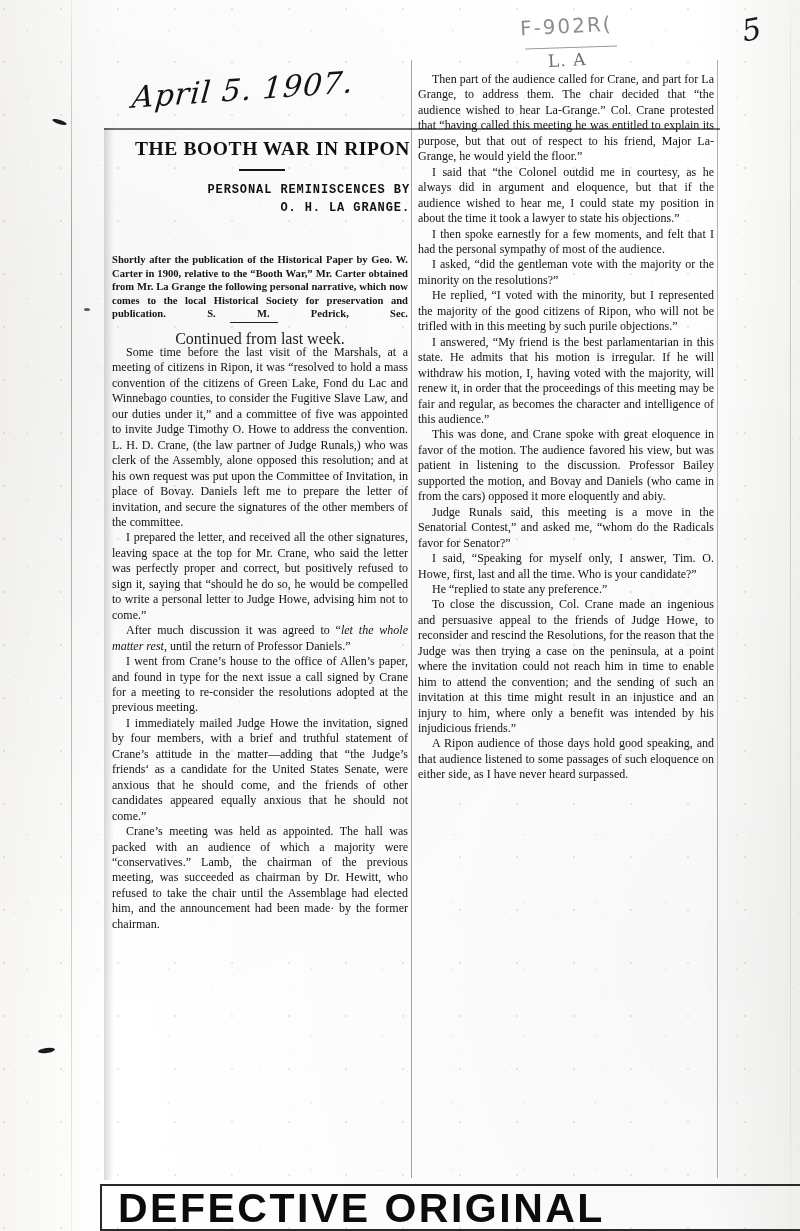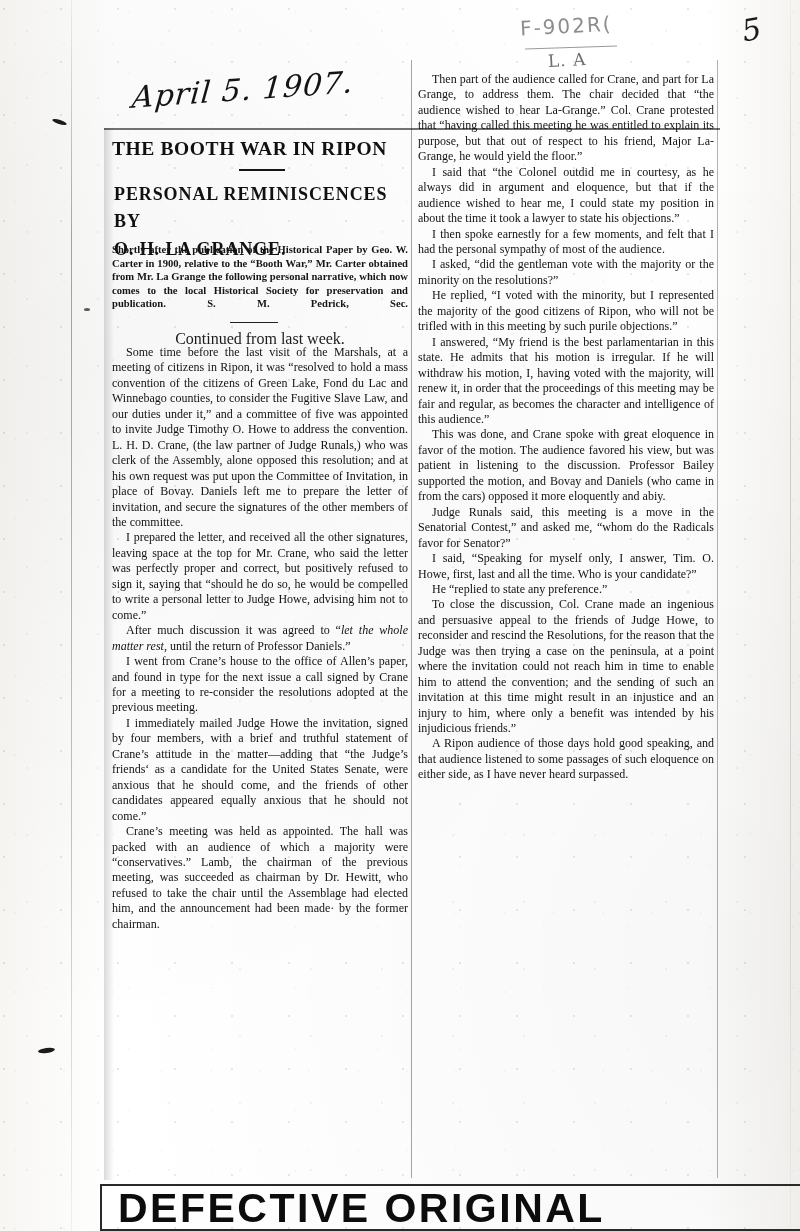--- a/index.html
+++ b/index.html
@@ -130,51 +130,51 @@
   .mark-1 { left: 52px; top: 120px; width: 15px; height: 4px; transform: rotate(18deg); }
   .mark-2 { left: 38px; top: 1048px; width: 17px; height: 5px; transform: rotate(-8deg); }
   .mark-3 { left: 84px; top: 308px; width: 6px; height: 3px; opacity:.7;}
 
   
   .masthead {
     position: absolute;
     left: 114px;
     top: 138px;
     width: 296px;
-    text-align: left;
+    text-align: right;
   }
   .headline {
     font-family: "Liberation Serif", serif;
     font-size: 19.5px;
     letter-spacing: .6px;
     color: #111;
     white-space: nowrap;
     margin: 0 0 9px -2px;
   }
   .rule-short {
     width: 46px;
     height: 1.5px;
     background: #151515;
     margin: 0 auto 10px auto;
   }
   .subhead {
-    font-family: Liberation Serif, serif;
-    font-size: 18px;
+    font-family: Liberation Mono, monospace;
+    font-size: 12px;
     letter-spacing: .9px;
     color: #111;
     line-height: 1.55;
     margin: 0;
   }
   .subhead .ln2 { display: block; }
 
   
   .editor-note {
     position: absolute;
     left: 112px;
-    top: 243px;
+    top: 253px;
     width: 296px;
     font-family: "Liberation Serif", serif;
     font-weight: 700;
     font-size: 10.6px;
     line-height: 1.28;
     color: #151515;
     text-align: justify;
     text-align-last: justify;
   }
 

